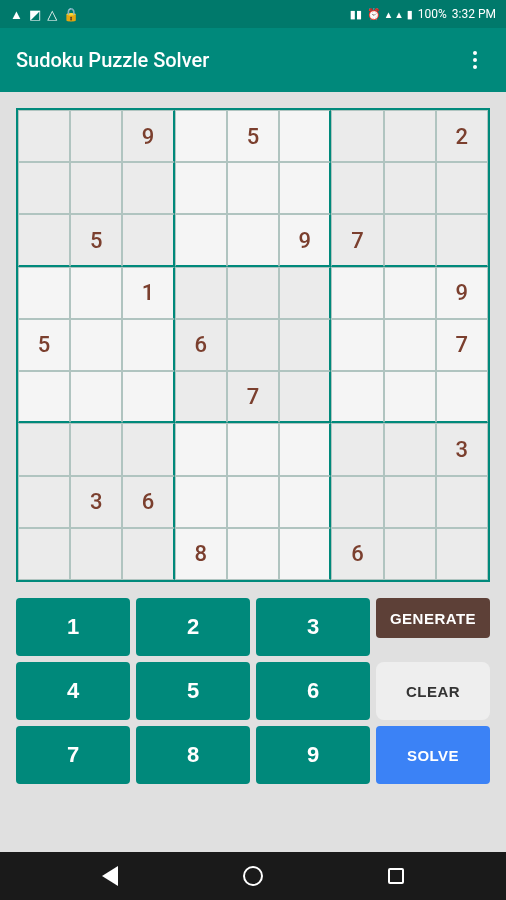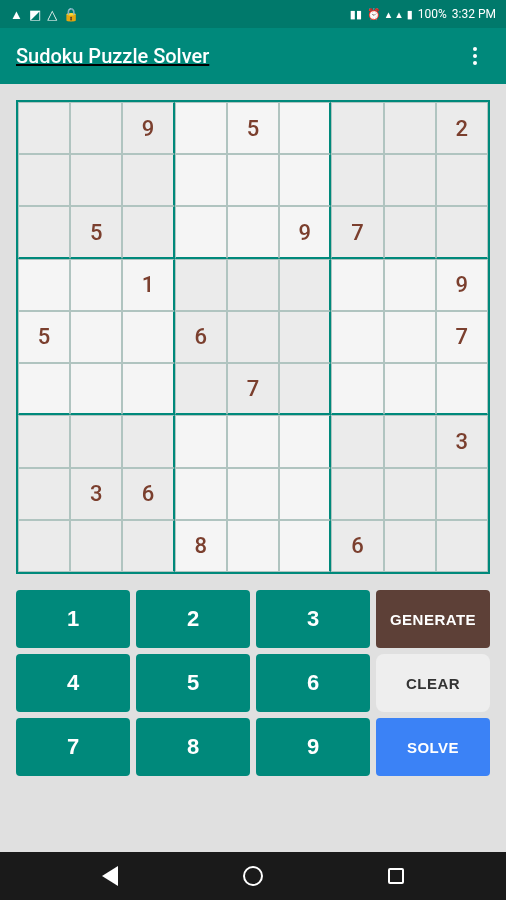--- a/index.html
+++ b/index.html
@@ -32,26 +32,25 @@
     .status-bar-right {
       display: flex;
       align-items: center;
       gap: 5px;
       font-size: 12px;
     }
 
     
     .app-bar {
       background: #00897b;
-      height: 56px;
+      height: 64px;
       display: flex;
       align-items: center;
       justify-content: space-between;
       padding: 16px 16px;
-      text-decoration: underline;
     }
     .app-title {
       color: white;
       font-size: 20px;
       font-weight: 500;
     }
     .app-menu-icon {
       color: white;
       font-size: 22px;
       cursor: pointer;
@@ -156,21 +155,21 @@
       justify-content: center;
     }
 
     .btn-generate {
       background: #5d4037;
       color: white;
       border: none;
       border-radius: 4px;
       font-size: 15px;
       font-weight: 600;
-      height: 58px;
+      height: 40px;
       cursor: pointer;
       display: flex;
       align-items: center;
       justify-content: center;
       letter-spacing: 0.5px;
     }
 
     .btn-clear {
       background: #eeeeee;
       color: #333;

